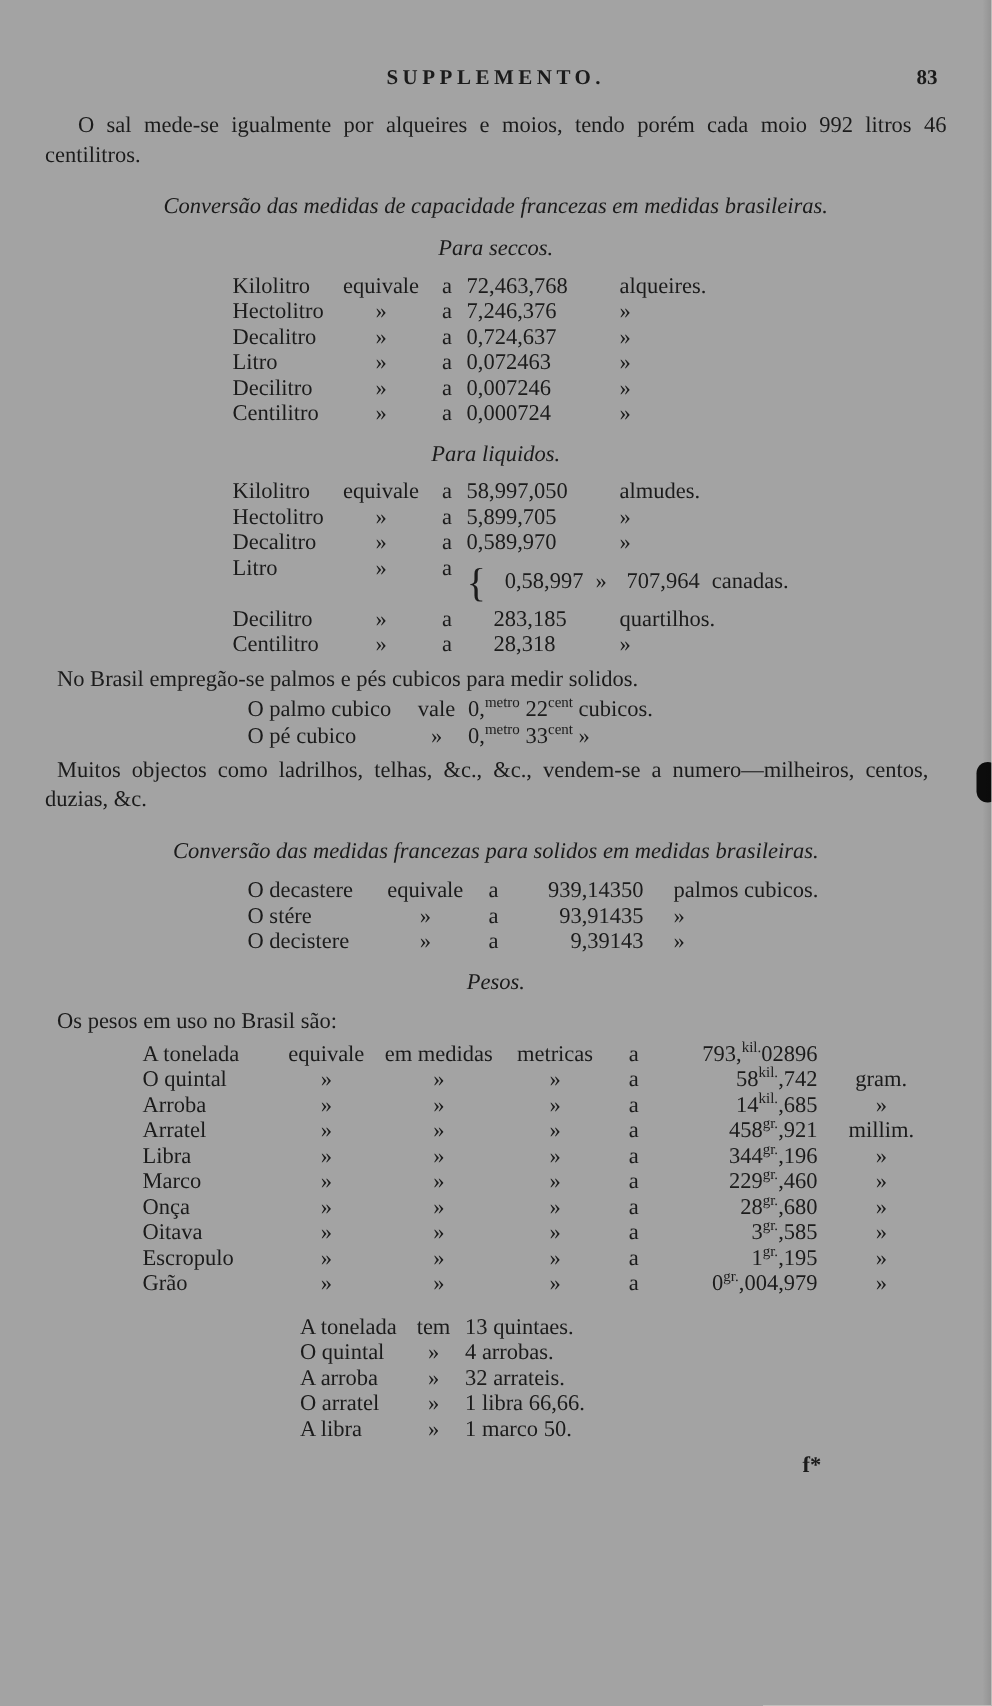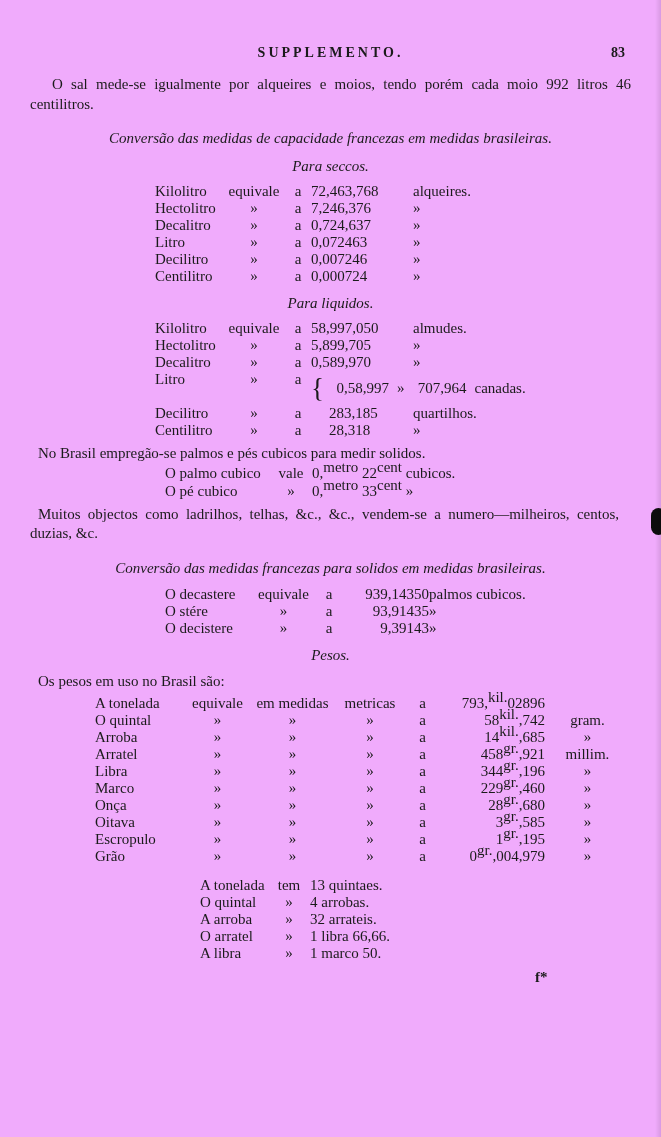--- a/index.html
+++ b/index.html
@@ -1,19 +1,19 @@
 <!DOCTYPE html>
 <html><head>
 <meta charset="utf-8">
 <style>
   * { box-sizing: border-box; }
   html,body { margin:0; padding:0; background:#d8d6d0; }
   .page {
     width:661px; height:1137px; margin:0 auto; position:relative; overflow:hidden;
-    background:#f0abfc; color:#1b1b1b;
+    background:#a3a3a3; color:#1b1b1b;
     font-family:"Liberation Serif","DejaVu Serif",serif; font-size:15px;
   }
   .content { padding:44px 30px 0 30px; }
   .header { position:relative; text-align:center; margin-bottom:13px; height:18px; }
   .header-title { font-weight:bold; letter-spacing:3px; font-size:14px; }
   .page-num { position:absolute; right:6px; top:1px; font-weight:bold; font-size:14px; }
   p.intro { margin:4px 0 0 0; text-indent:22px; text-align:justify; line-height:19.5px; }
   .sec-heading { font-style:italic; text-align:center; margin:15px 0 8px 0; line-height:19px; }
   .sub-title { font-style:italic; text-align:center; margin:9px 0 7px 0; line-height:19px; }
   .tbl { margin-left:125px; }
@@ -28,39 +28,39 @@
   .brace { font-size:27px; font-weight:300; line-height:34px; margin-right:3px; }
   .brace-lines { display:flex; flex-direction:row; }
   .bl { display:flex; line-height:17px; }
   .bl-val { width:62px; text-align:right; }
   .bl-unit { padding-left:8px; }
   .tbl2 { margin-left:135px; }
   .d-name { width:85px; }
   .d-rel  { width:67px; text-align:center; }
   .d-a    { width:24px; text-align:center; }
   .d-val  { width:88px; text-align:right; }
-  .d-unit { padding-left:0; }
+  .d-unit { padding-left:20px; }
   .solrow { display:flex; line-height:18px; margin-left:135px; white-space:pre; }
   .s-name { width:105px; }
   .s-rel  { width:42px; text-align:center; }
   p.body-par { margin:5px 12px 0 0; text-indent:8px; text-align:justify; line-height:19.5px; }
   .ptbl { margin-left:65px; margin-top:4px; }
   .prow { display:flex; line-height:17px; white-space:pre; }
   .p-name { width:90px; }
   .p-c1 { width:65px; text-align:center; }
   .p-c2 { width:85px; text-align:center; }
   .p-c3 { width:70px; text-align:center; }
   .p-a  { width:35px; text-align:center; }
   .p-val { width:105px; text-align:right; }
   .p-unit { width:85px; text-align:center; }
   .etbl { margin-left:170px; margin-top:12px; }
   .e-name { width:72px; }
   .e-rel { width:34px; text-align:center; }
   .e-val { padding-left:4px; }
-  sup { font-size:15px; line-height:0; vertical-align:super; }
+  sup { font-size:10px; line-height:0; vertical-align:super; }
   .sig { margin:6px 0 0 505px; font-weight:bold; line-height:18px; }
   .artifact { position:absolute; right:-5px; top:508px; width:15px; height:27px;
               background:#0c0c0c; border-radius:13px; }
   .edge-shadow { position:absolute; right:0; top:0; width:6px; height:100%;
                  background:linear-gradient(to left, rgba(0,0,0,0.10), rgba(0,0,0,0)); }
 </style>
 </head>
 <body>
 
 <div class="page">

